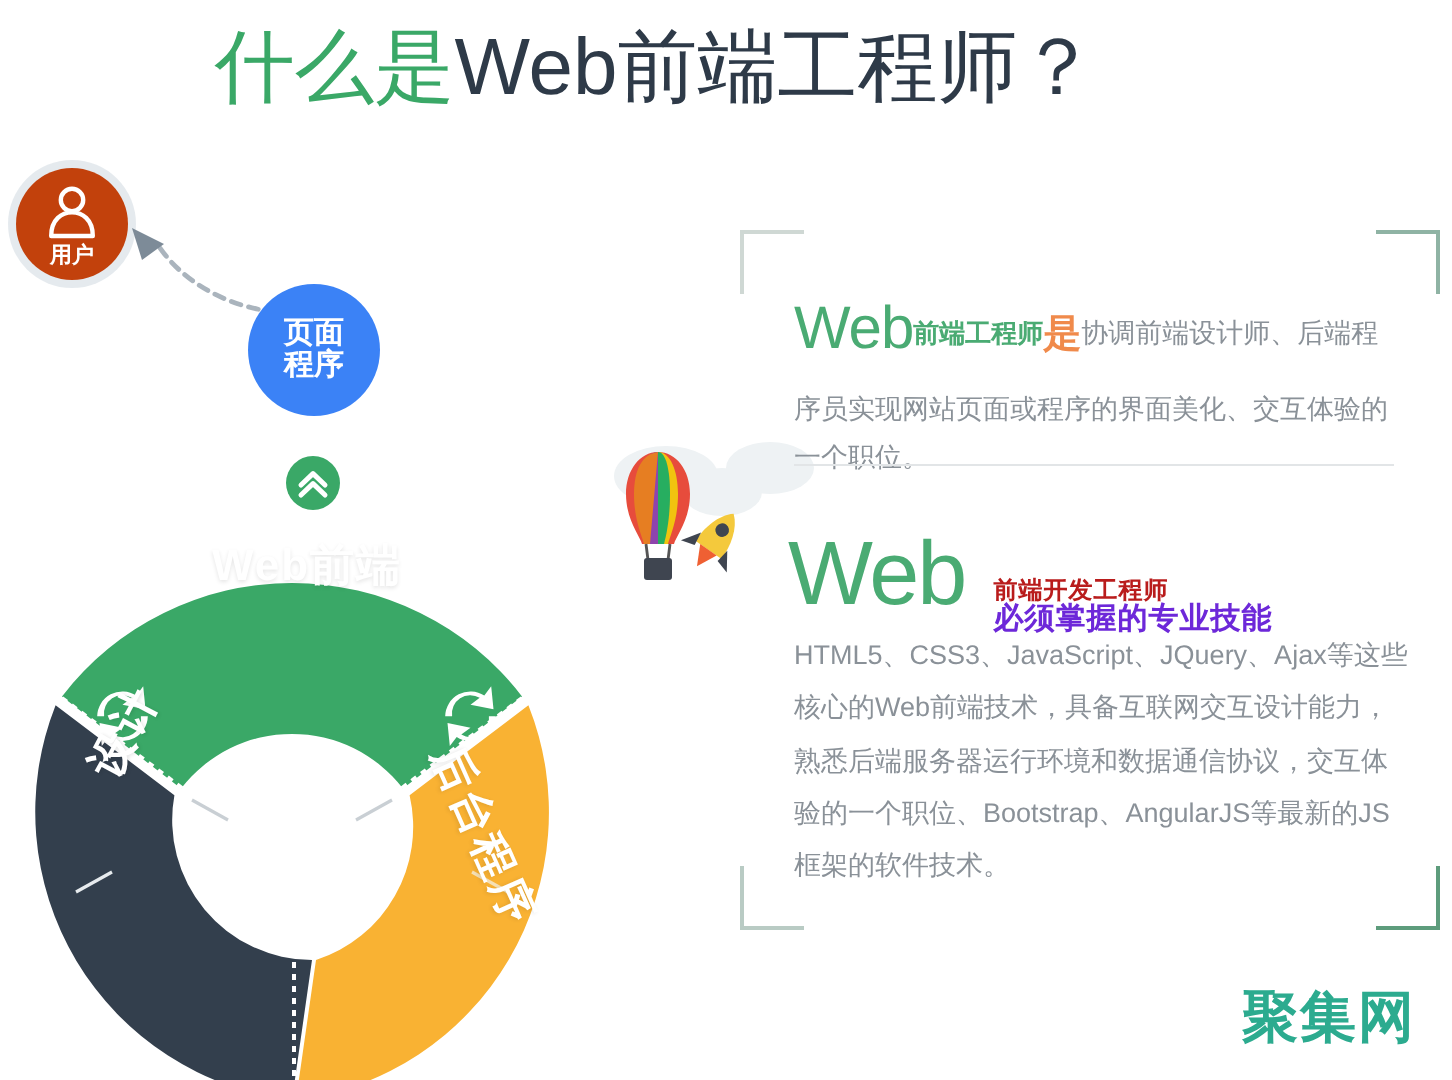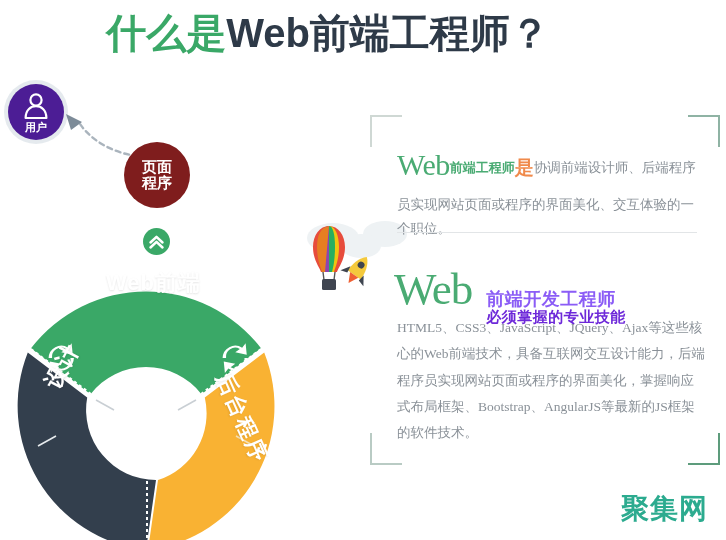--- a/index.html
+++ b/index.html
@@ -9,46 +9,45 @@
     font-family:"Liberation Sans","DejaVu Sans",sans-serif;
     overflow:hidden;
     position:relative;
   }
   #stage{position:absolute;left:0;top:0;width:726px;height:540px;}
 
   
   .title{
     position:absolute;left:0;top:6px;width:656px;
     text-align:center;
-    font-size:40px;font-weight:bold;
+    font-size:40px;font-weight:normal;
     letter-spacing:0px;
     white-space:nowrap;
   }
   .title .g{color:#3aa867;}
   .title .d{color:#2e3a48;}
 
   
   .user-circle{
     position:absolute;left:8px;top:84px;width:56px;height:56px;
     border-radius:50%;
-    background:#4c1d95;
+    background:#c2410c;
     box-shadow:0 0 0 4px rgba(112,137,158,0.18);
-    font-family:Liberation Mono, monospace;
   }
   .user-icon{position:absolute;left:50%;top:7px;transform:translateX(-50%);}
   .user-label{
     position:absolute;left:0;bottom:6px;width:100%;
     text-align:center;color:#ffffff;font-size:11px;font-weight:bold;
     line-height:1;
   }
 
   .page-circle{
     position:absolute;left:124px;top:142px;width:66px;height:66px;
     border-radius:50%;
-    background:#7f1d1d;
+    background:#3b82f6;
   }
   .page-circle .pl{
     position:absolute;left:0;top:0;width:100%;height:100%;
     display:flex;flex-direction:column;align-items:center;justify-content:center;
     color:#ffffff;font-size:15px;font-weight:bold;line-height:1.08;
   }
 
   .chev-circle{
     position:absolute;left:143px;top:228px;width:27px;height:27px;
     border-radius:50%;background:#3aa867;
@@ -72,21 +71,21 @@
     transform:rotate(-62deg);transform-origin:left top;
     letter-spacing:2px;
   }
   .lbl-backend{
     left:236px;top:368px;font-size:22px;
     transform:rotate(66deg);transform-origin:left top;
     letter-spacing:2px;
   }
 
   
-  .panel{position:absolute;left:370px;top:115px;width:356px;height:355px;font-family:Liberation Serif, serif;}
+  .panel{position:absolute;left:370px;top:115px;width:356px;height:355px;}
   .corner{position:absolute;width:30px;height:30px;}
   .c-tl{left:0;top:0;border-left:2px solid #cfd8d4;border-top:2px solid #cfd8d4;}
   .c-tr{right:6px;top:0;border-right:2px solid #8fb3a4;border-top:2px solid #8fb3a4;}
   .c-bl{left:0;bottom:5px;border-left:2px solid #b9cbc4;border-bottom:2px solid #b9cbc4;}
   .c-br{right:6px;bottom:5px;border-right:2px solid #5d9c7c;border-bottom:2px solid #5d9c7c;}
 
   .para1{
     position:absolute;left:27px;top:22px;width:305px;
     font-size:13.5px;line-height:1.85;color:#8a9198;
   }
@@ -100,21 +99,21 @@
   .divider{
     position:absolute;left:27px;top:117px;width:300px;height:1px;
     background:#e2e5e7;
   }
 
   .head2{position:absolute;left:24px;top:138px;display:flex;align-items:center;}
   .head2 .hweb{
     font-size:45px;color:#4aab73;line-height:1;letter-spacing:-1px;
   }
   .head2 .stack{margin-left:14px;line-height:1.12;}
-  .head2 .s1{font-size:18px;color:#8b5cf6;font-weight:bold;letter-spacing:0.5px;margin-top:36px;}
+  .head2 .s1{font-size:12px;color:#b91c1c;font-weight:bold;letter-spacing:0.5px;margin-top:36px;}
   .head2 .s2{font-size:15px;color:#6d28d9;font-weight:bold;letter-spacing:0.5px;}
 
   .para2{
     position:absolute;left:27px;top:200px;width:308px;
     font-size:13.5px;line-height:1.95;color:#8a9198;
   }
 
   
   .deco{position:absolute;left:305px;top:212px;}
 
@@ -252,18 +251,18 @@
     <div class="divider"></div>
 
     <div class="head2">
       <span class="hweb">Web</span>
       <span class="stack">
         <div class="s1">前端开发工程师</div>
         <div class="s2">必须掌握的专业技能</div>
       </span>
     </div>
 
-    <div class="para2">HTML5、CSS3、JavaScript、JQuery、Ajax等这些核心的Web前端技术，具备互联网交互设计能力，后端程序员实现网站页面或程序的界面美化，掌握响应式布局框架、Bootstrap、AngularJS等最新的JS框架的软件技术。</div>
+    <div class="para2">HTML5、CSS3、JavaScript、JQuery、Ajax等这些核心的Web前端技术，具备互联网交互设计能力，熟悉后端服务器运行环境和数据通信协议，交互体验的一个职位、Bootstrap、AngularJS等最新的JS框架的软件技术。</div>
   </div>
 
   <div class="logo">聚集网</div>
 
 </div>
 
 </body></html>

